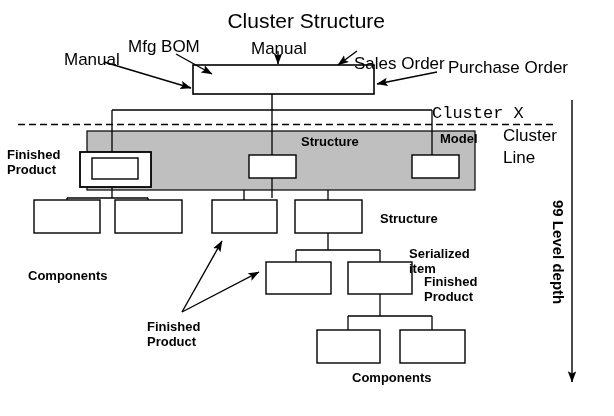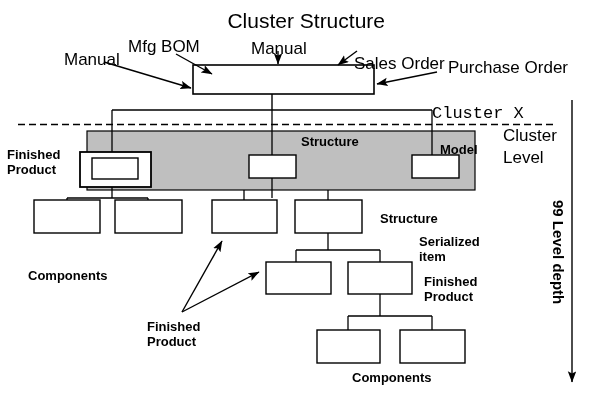--- a/index.html
+++ b/index.html
@@ -136,39 +136,39 @@
   <div class="lbl lbl-plain" style="left:251px; top:39px;">Manual</div>
 
   <div class="lbl lbl-plain" style="left:354px; top:39px;margin-top:15px;">Sales Order</div>
 
   <div class="lbl lbl-plain" style="left:448px; top:58px;">Purchase Order</div>
 
   <div class="lbl lbl-plain" style="left:432px; top:104px;font-family:Liberation Mono, monospace;">Cluster X</div>
 
   <div class="lbl lbl-plain" style="left:503px; top:126px;">Cluster</div>
 
-  <div class="lbl lbl-plain" style="left:503px; top:148px;">Level</div>
+  <div class="lbl lbl-plain" style="left:503px; top:148px;">Line</div>
 
   <div class="lbl rot" style="left:566px; top:200px;">99 Level depth</div>
 
   <div class="lbl lbl-bold" style="left:301px; top:135px;">Structure</div>
 
-  <div class="lbl lbl-bold" style="left:440px; top:143px;text-align:center;">Model</div>
+  <div class="lbl lbl-bold" style="left:440px; top:132px;text-align:center;">Model</div>
 
   <div class="lbl lbl-bold" style="left:7px; top:148px;">Finished
 Product</div>
 
   <div class="lbl lbl-bold" style="left:28px; top:269px;">Components</div>
 
   <div class="lbl lbl-bold" style="left:147px; top:320px;">Finished
 Product</div>
 
   <div class="lbl lbl-bold" style="left:380px; top:212px;">Structure</div>
 
-  <div class="lbl lbl-bold" style="left:409px; top:235px;margin-left:10px;">Serialized
+  <div class="lbl lbl-bold" style="left:409px; top:247px;">Serialized
 item</div>
 
   <div class="lbl lbl-bold" style="left:424px; top:275px;">Finished
 Product</div>
 
   <div class="lbl lbl-bold" style="left:352px; top:371px;">Components</div>
 
 </div>
 
 </body></html>

